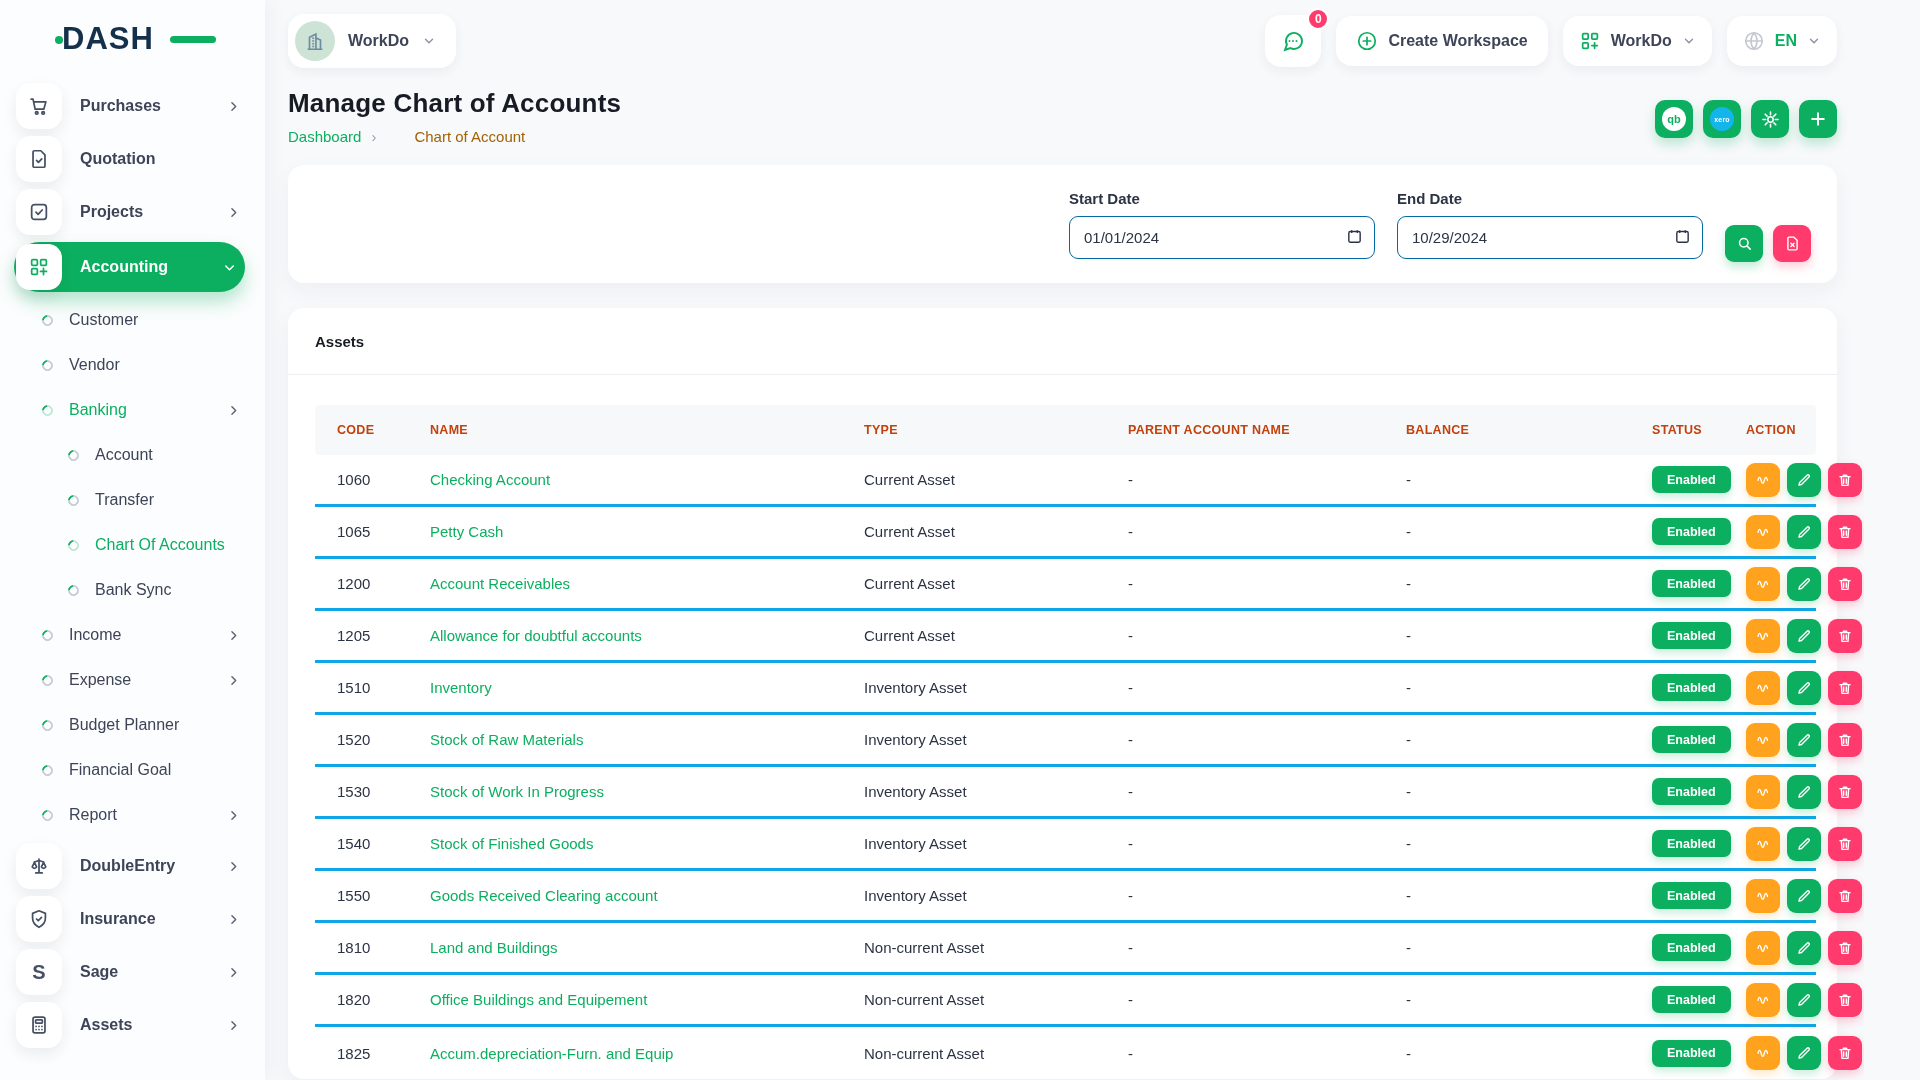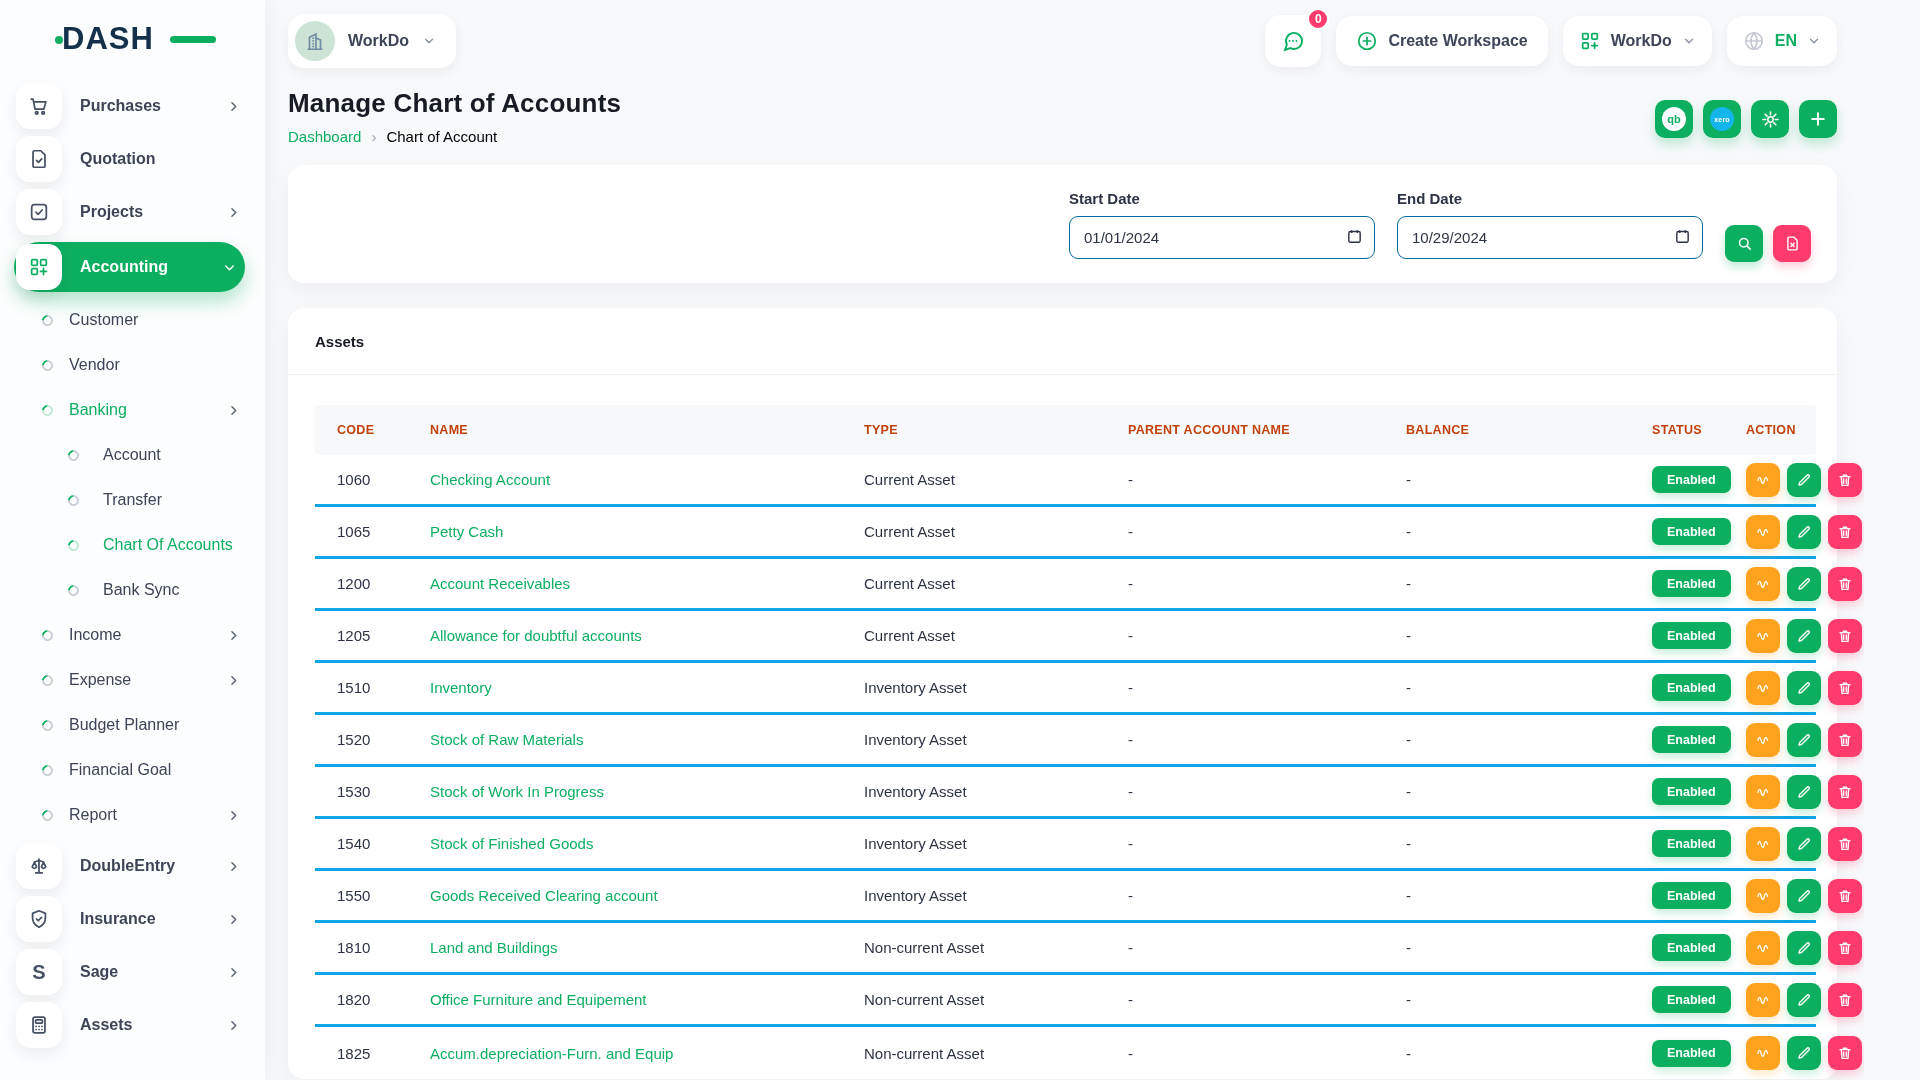--- a/index.html
+++ b/index.html
@@ -21,21 +21,21 @@
   .side-item .chev { margin-left:auto; margin-right:8px; color:#5a6275; display:flex; }
   .lvl0 { margin-top:7px; margin-bottom:7px; }
   .lvl0 .tile { width:46px; height:46px; border-radius:14px; background:#fff; box-shadow:0 6px 14px rgba(24,34,54,.08);
                 display:flex; align-items:center; justify-content:center; color:#465064; margin-right:18px; flex:0 0 46px; }
   .lvl0 .label { font-weight:600; }
   .side-item.active { background:#0CAF60; border-radius:30px; box-shadow:0 10px 18px rgba(12,175,96,.30); margin-left:14px; margin-right:20px; height:50px; }
   .side-item.active .tile { background:#fff; color:#0CAF60; margin-left:2px; }
   .side-item.active .label { color:#fff; font-weight:700; }
   .side-item.active .chev { color:#fff; }
   .lvl1 { padding-left:26px; height:42px; margin-top:3px; margin-bottom:3px; }
-  .lvl2 { padding-left:52px; height:42px; margin-top:3px; margin-bottom:3px;gap:8px; }
+  .lvl2 { padding-left:52px; height:42px; margin-top:3px; margin-bottom:3px; }
   .donut { width:11px; height:11px; border:2.5px solid #c7ccd6; border-top-color:#0CAF60; border-radius:50%;
            transform:rotate(-45deg); margin-right:16px; flex:0 0 11px; }
   .side-item.hl .donut { border-color:#bfe9d3; border-top-color:#0CAF60; }
 
   
   .main { margin-left:265px; padding:10px 27px 0 23px; }
 
   .topbar { display:flex; align-items:center; height:62px; }
   .chip { background:#fff; border-radius:16px; box-shadow:0 4px 12px rgba(24,34,54,.06); display:flex; align-items:center; cursor:pointer; }
   .ws-chip { height:54px; padding:0 20px 0 7px; gap:13px; }
@@ -50,21 +50,21 @@
   .lang-chip { height:50px; padding:0 16px; gap:10px; }
   .lang-chip .lang { color:#0CAF60; font-size:16px; font-weight:700; }
   .chev-sm { color:#8a92a4; display:flex; }
   .globe { color:#c3c8d2; display:flex; }
 
   .page-head { display:flex; align-items:flex-start; margin-top:16px; }
   .page-title { font-size:26px; font-weight:700; color:#171b24; letter-spacing:.2px; }
   .breadcrumb { display:flex; align-items:center; gap:10px; margin-top:9px; font-size:15px; }
   .breadcrumb .home { color:#0CAF60; cursor:pointer; }
   .breadcrumb .sep { color:#9aa1b0; font-size:15px; }
-  .breadcrumb .cur { color:#000000; }
+  .breadcrumb .cur { color:#a16207;margin-left:28px; }
   .head-actions { margin-left:auto; display:flex; gap:10px; margin-top:12px; }
   .sq-btn { width:38px; height:38px; border:none; border-radius:10px; background:#0CAF60; color:#fff;
             display:flex; align-items:center; justify-content:center; cursor:pointer; box-shadow:0 6px 12px rgba(12,175,96,.25); }
   .qb-circle { width:24px; height:24px; border-radius:50%; background:#fff; color:#0CAF60; font-weight:800; font-size:11px;
                display:flex; align-items:center; justify-content:center; }
   .xero-circle { width:24px; height:24px; border-radius:50%; background:#13B5EA; color:#fff; font-weight:700; font-size:7px;
                display:flex; align-items:center; justify-content:center; letter-spacing:.2px; }
 
   .card { background:#fff; border-radius:16px; box-shadow:0 8px 22px rgba(24,34,54,.05); }
   .filter-card { margin-top:20px; height:118px; display:flex; align-items:center; justify-content:flex-end; padding:0 26px 0 30px; gap:22px; }
@@ -714,21 +714,21 @@
                     <svg width="16" height="16" viewBox="0 0 24 24" fill="none" stroke="currentColor" stroke-width="2.1" stroke-linecap="round" stroke-linejoin="round">
                       <path d="M4.5 7h15M9.5 7V4.8h5V7M6.5 7l1 13h9l1-13"></path>
                       <path d="M10 10.5v6.5M14 10.5v6.5"></path>
                     </svg>
                   </button>
                 </div>
               </div>
             </div>
             <div class="t-row">
               <div class="t-cell first">1820</div>
-              <div class="t-cell"><span class="name-link">Office Furniture and Equipement</span></div>
+              <div class="t-cell"><span class="name-link">Office Buildings and Equipement</span></div>
               <div class="t-cell">Non-current Asset</div>
               <div class="t-cell">-</div>
               <div class="t-cell">-</div>
               <div class="t-cell"><span class="status-badge">Enabled</span></div>
               <div class="t-cell">
                 <div class="row-actions">
                   <button class="mini-btn mini-amber">
                     <svg width="16" height="16" viewBox="0 0 24 24" fill="none" stroke="currentColor" stroke-width="2.1" stroke-linecap="round" stroke-linejoin="round">
                       <path d="M4.5 12.5c1.3-6 3.2-6 4.7 0s3.4 6 4.8 0 3.3-6 4.7 0"></path>
                     </svg>

